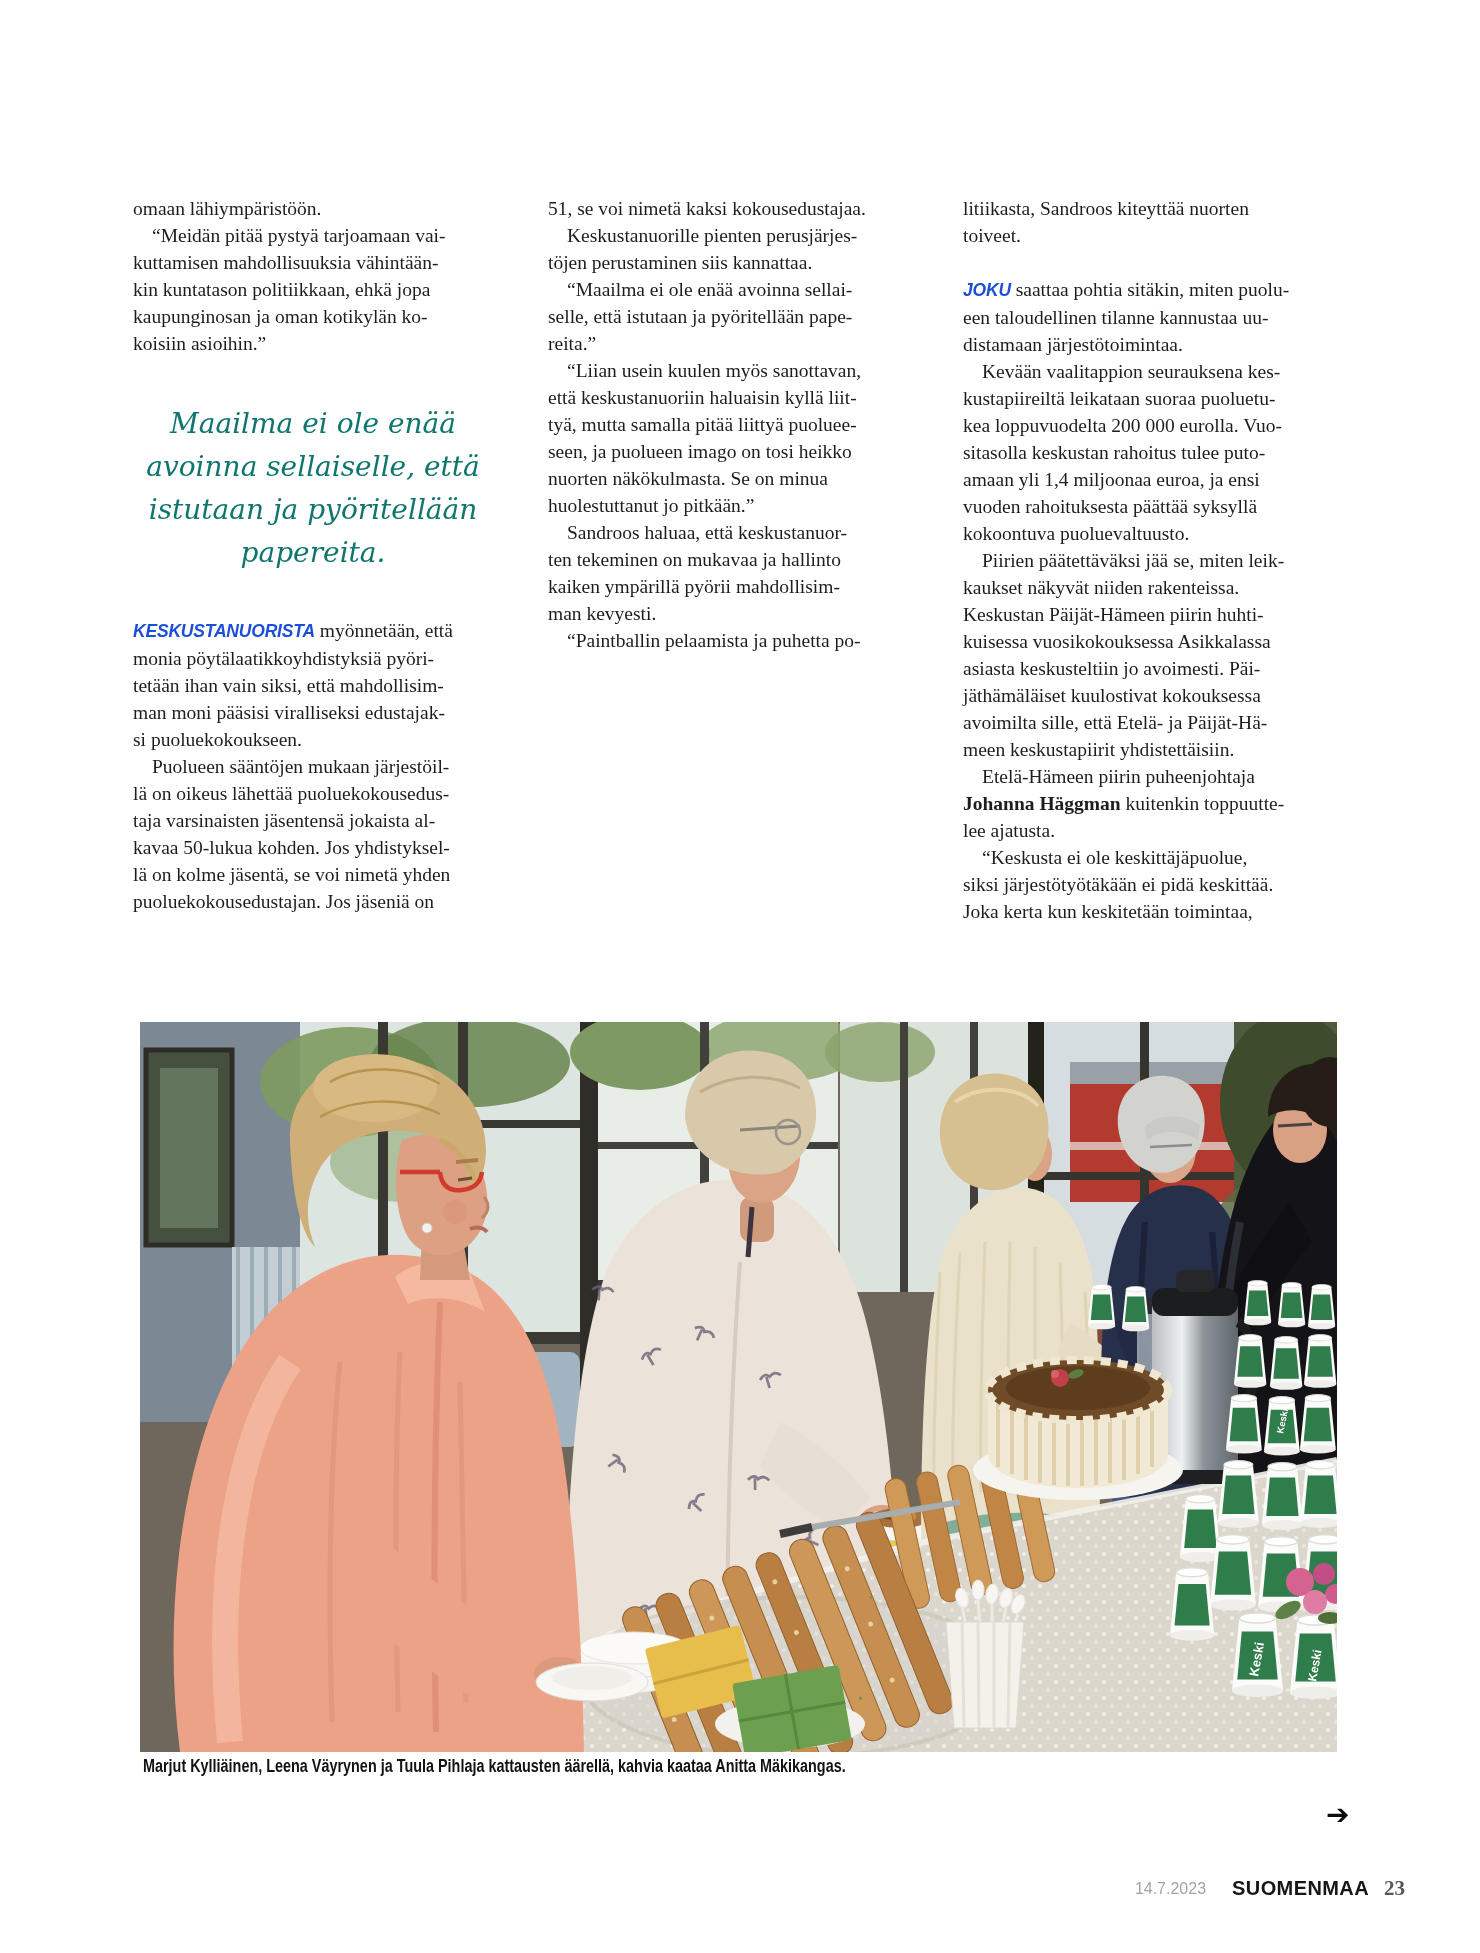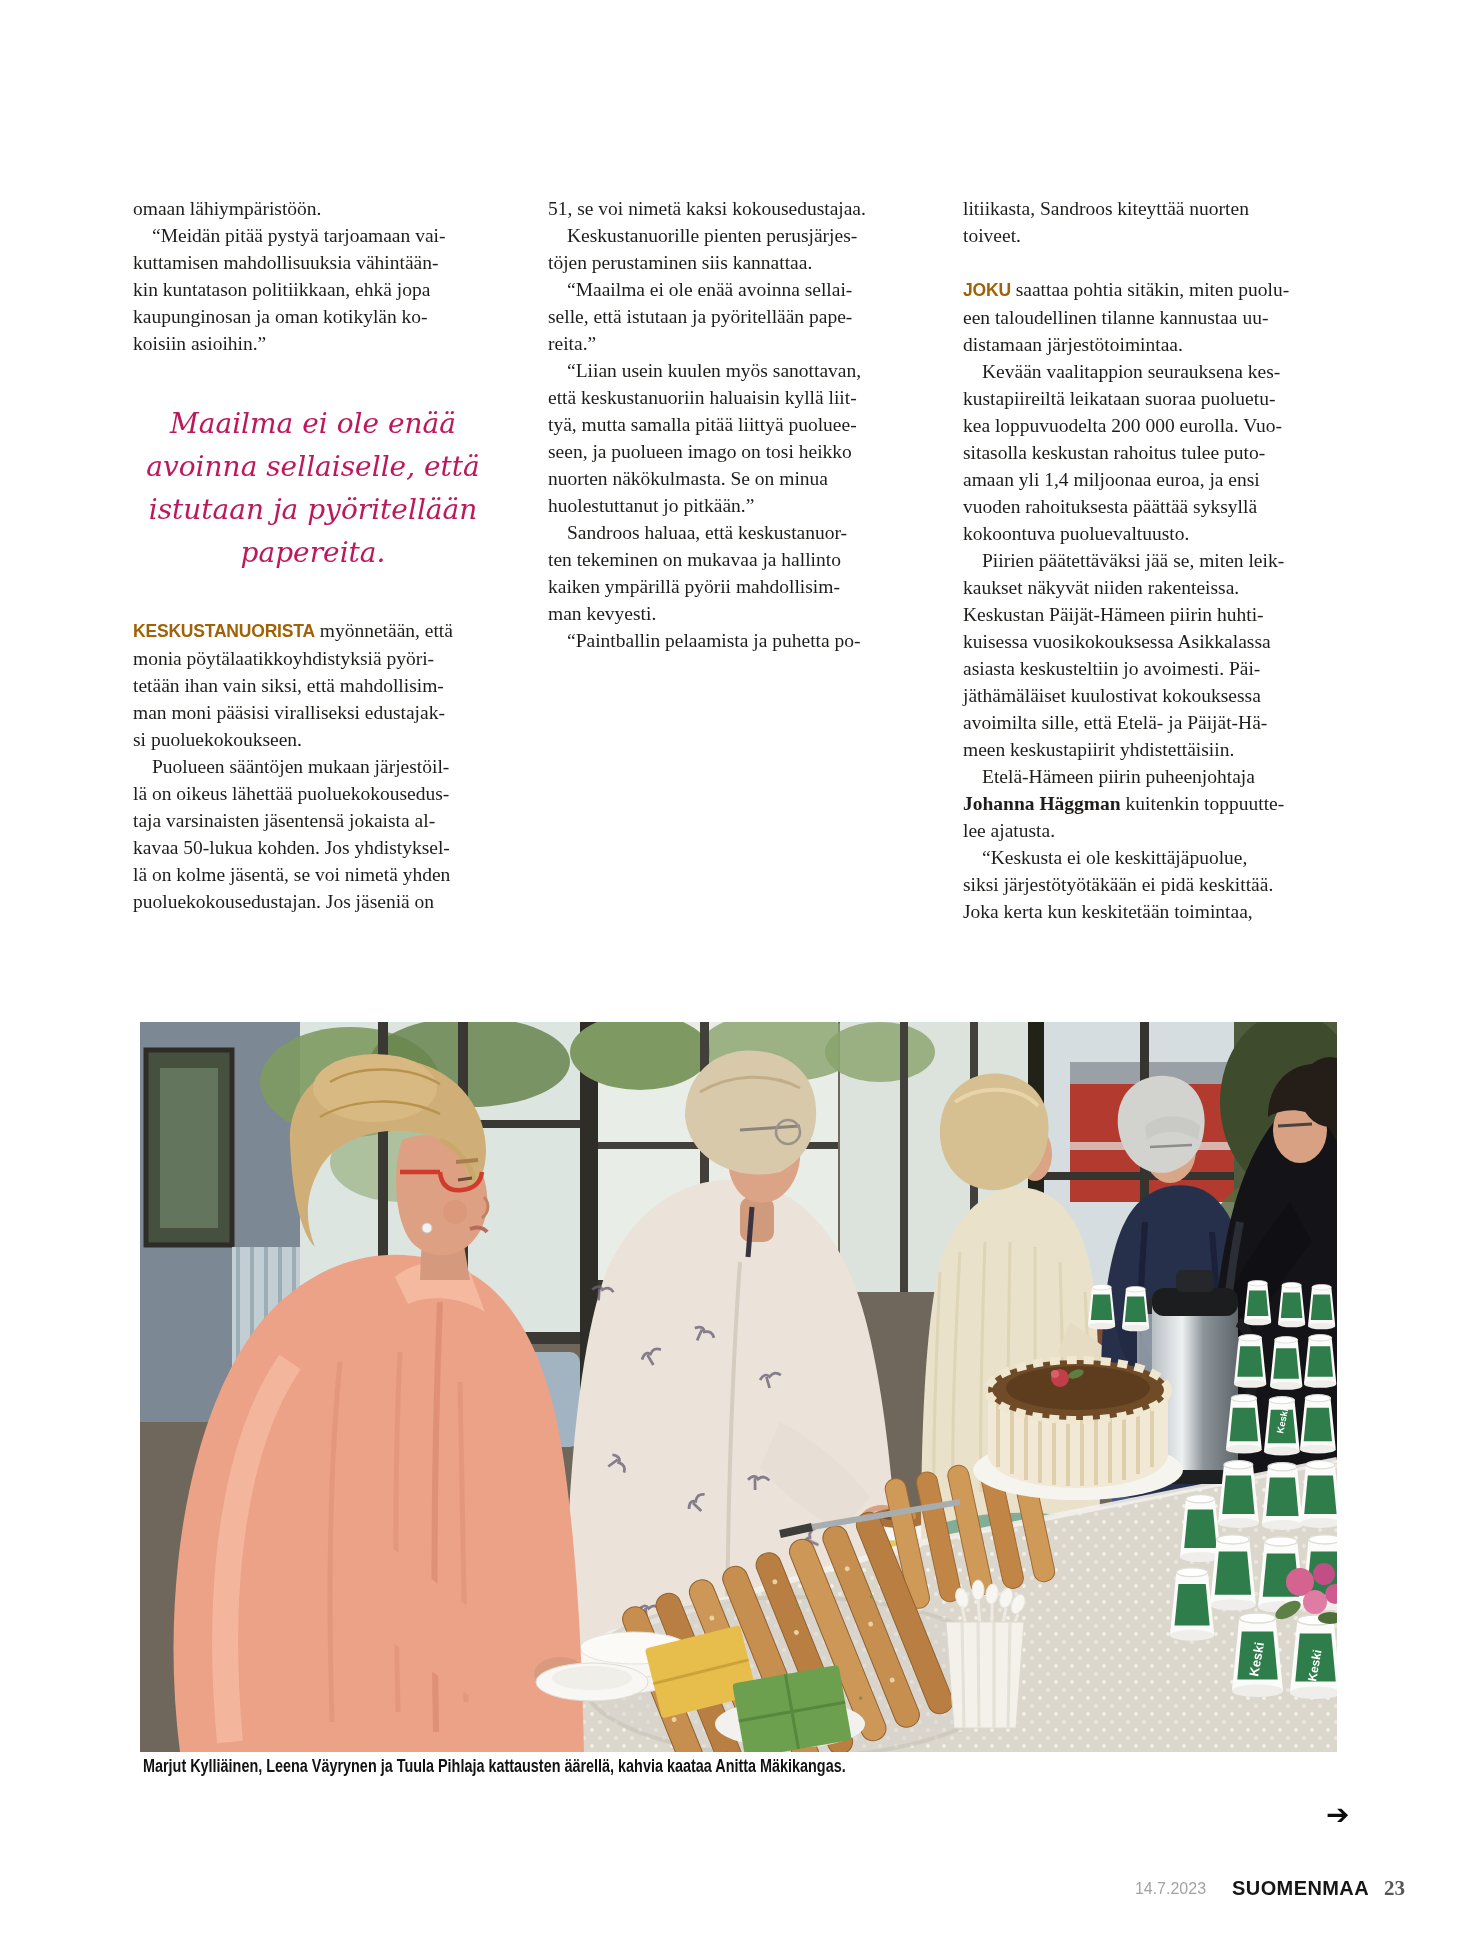--- a/index.html
+++ b/index.html
@@ -4,24 +4,24 @@
 <style>
   html,body{margin:0;padding:0;background:#ffffff;}
   .page{position:relative;width:1480px;height:1953px;background:#ffffff;overflow:hidden;
         font-family:"Liberation Serif",serif;padding-left:48px;}
   .col{position:absolute;top:195px;width:405px;}
   .col1{left:133px;} .col2{left:548px;} .col3{left:963px;}
   p.body{margin:0;white-space:pre-line;font:19.5px/27px "Liberation Serif",serif;
          color:#1e1d1b;letter-spacing:0;}
   p.body.indent{text-indent:19px;}
   b.lead{font-family:"Liberation Sans",sans-serif;font-weight:bold;font-size:17.5px;
-         letter-spacing:-0.2px;color:#a16207;}
+         letter-spacing:-0.2px;color:#1d4ed8;font-style:italic;}
   .pull-quote{margin:45px 0 43px 0;width:360px;text-align:center;white-space:pre-line;
          font-family:"DejaVu Serif",serif;font-style:italic;font-size:28px;line-height:43px;
-         color:#be185d;}
+         color:#0f766e;}
   .joku{margin-top:27px !important;}
   .photo{position:absolute;left:140px;top:1022px;width:1197px;height:730px;margin:0;
          overflow:hidden;background:#6f675c;}
   .caption{position:absolute;left:143px;top:1756px;margin:0;
          font-family:"Liberation Sans",sans-serif;font-weight:bold;font-size:18px;
          color:#121212;transform:scaleX(.8);transform-origin:left top;white-space:nowrap;}
   .next-arrow{position:absolute;left:1326px;top:1798px;font-family:"DejaVu Sans",sans-serif;
          font-size:28px;color:#0d0d0d;}
   .footer{position:absolute;top:1876px;right:123px;display:flex;align-items:center;
          font-family:"Liberation Sans",sans-serif;}

